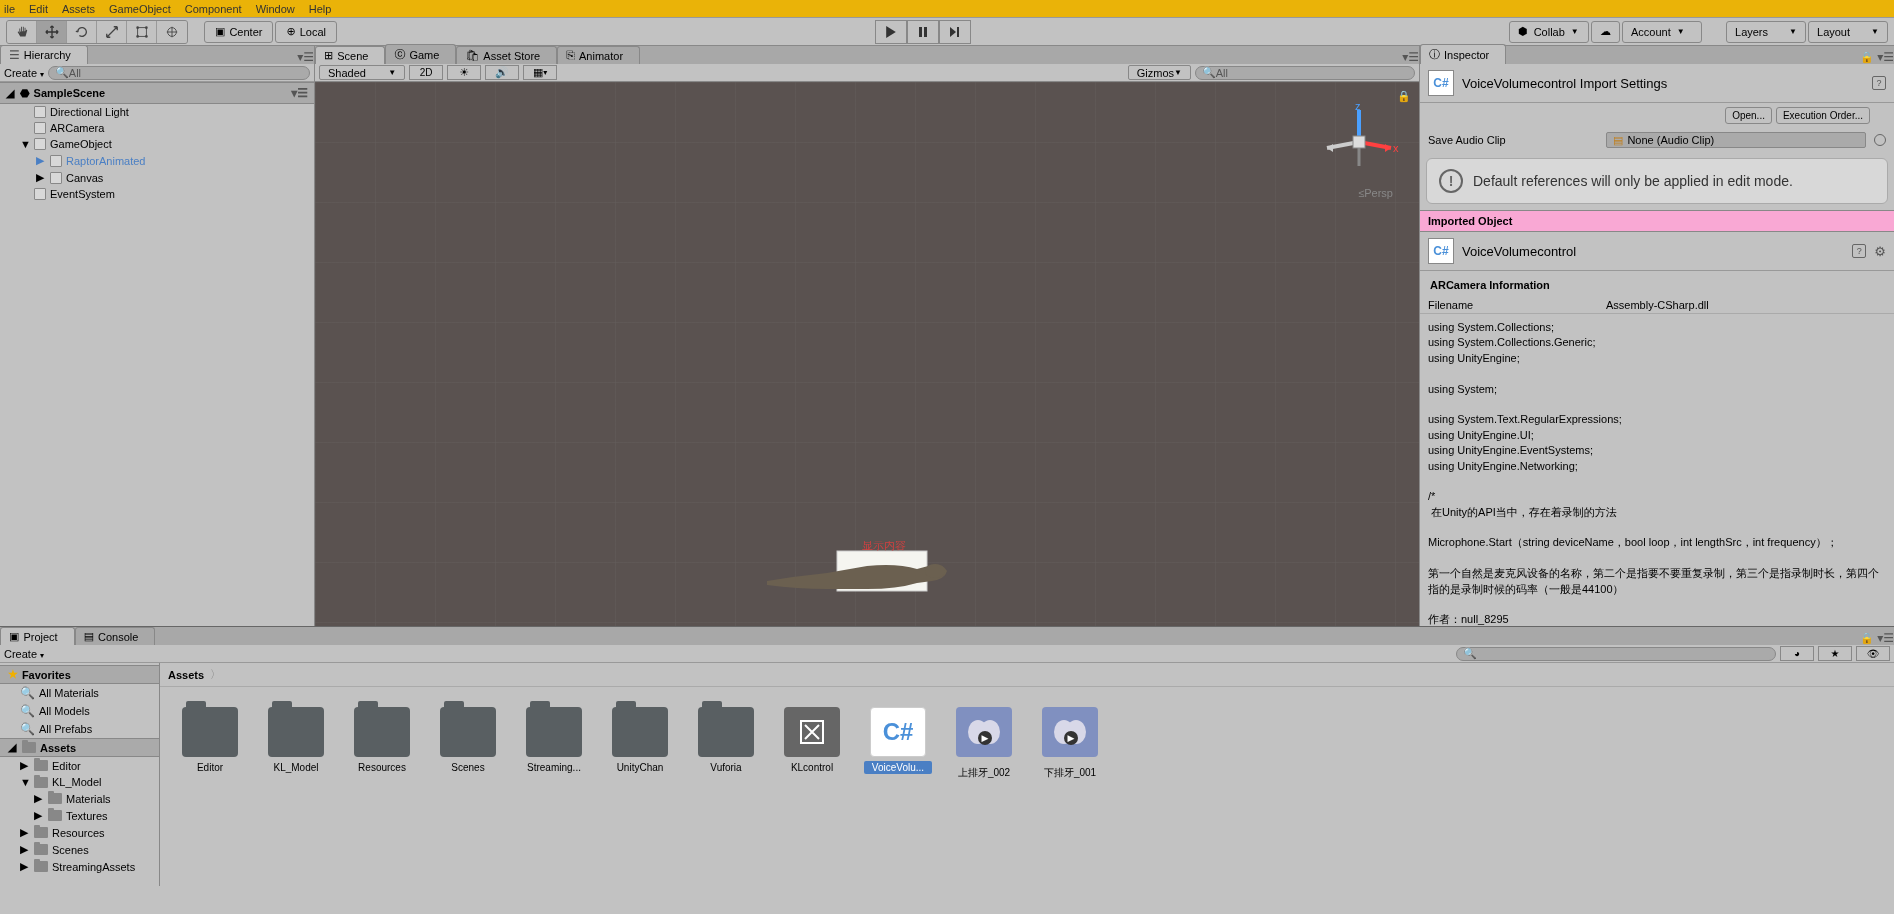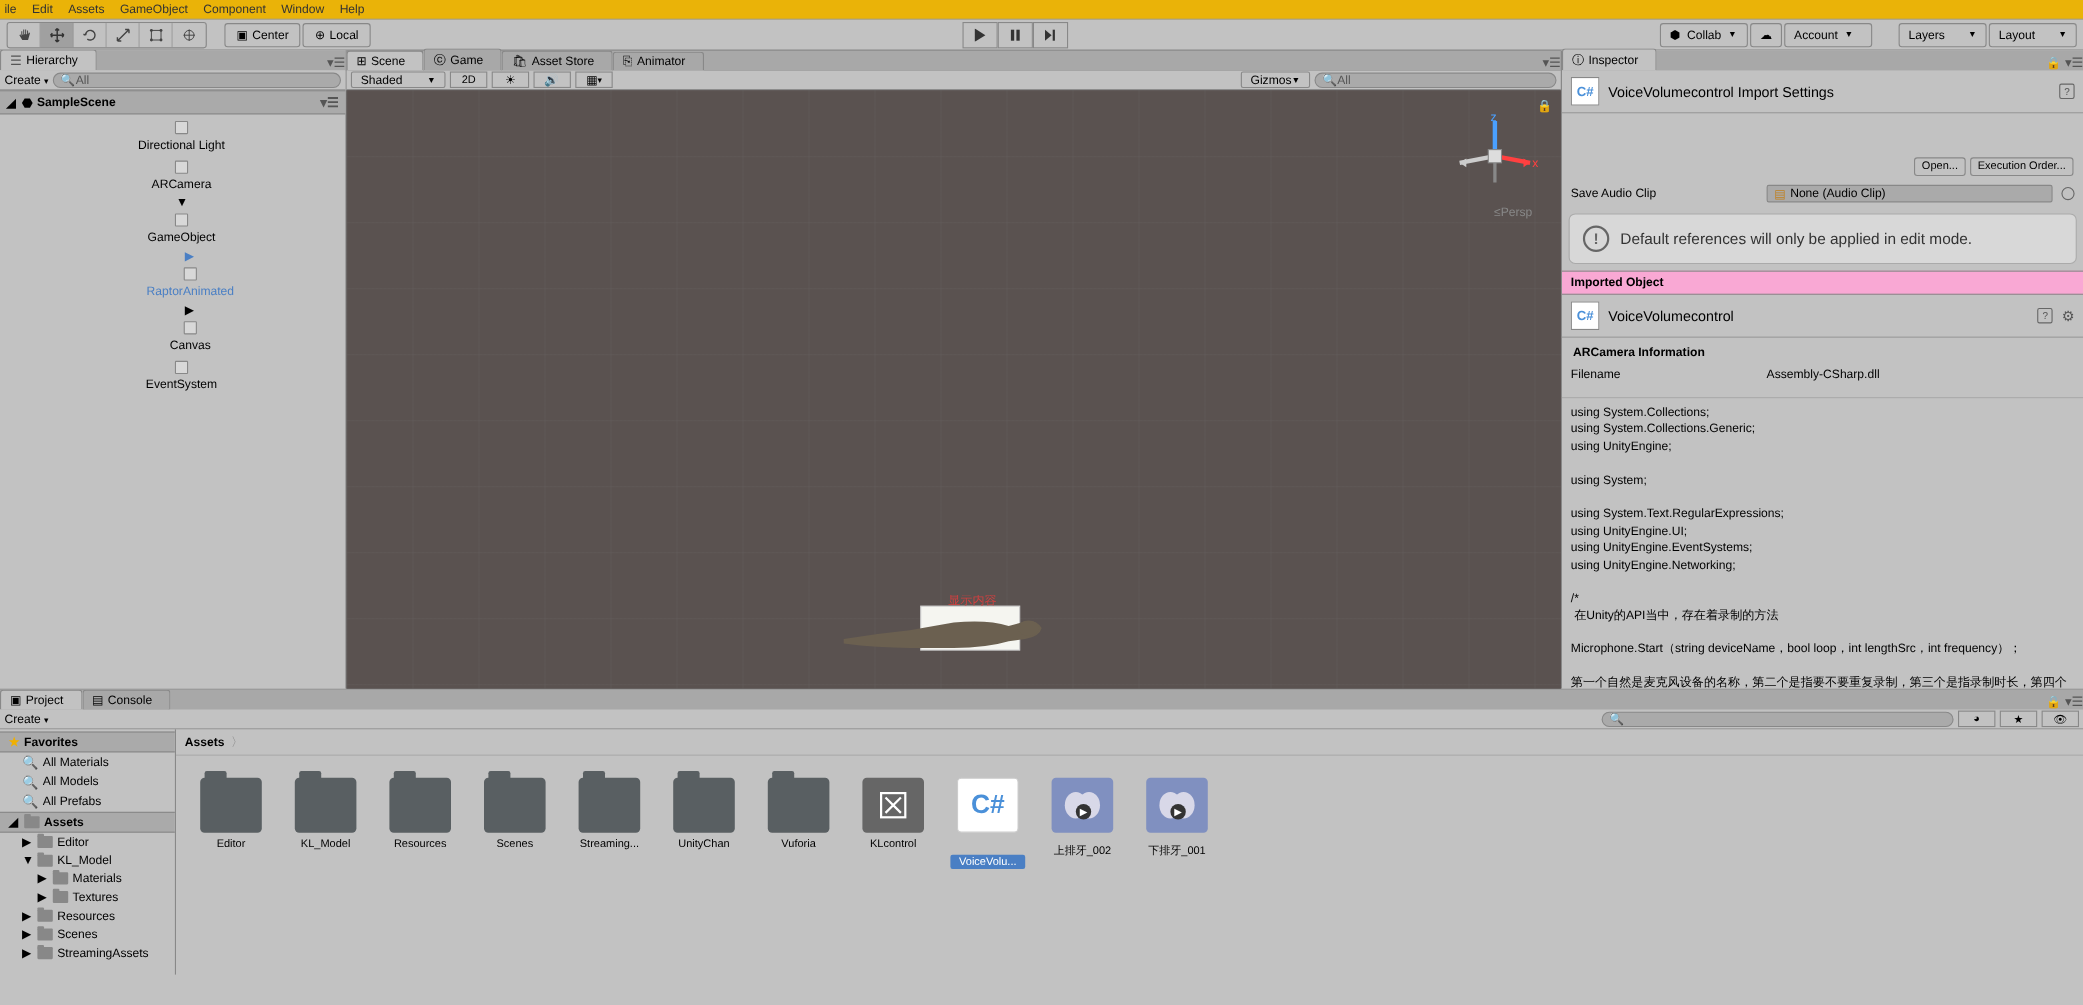--- a/index.html
+++ b/index.html
@@ -17,21 +17,21 @@
 .play-btn { width: 32px; height: 24px; background: #c2c2c2; border: 1px solid #888; display: flex; align-items: center; justify-content: center; }
 .dd-btn { padding: 2px 8px; background: #c2c2c2; border: 1px solid #888; border-radius: 3px; height: 22px; display: flex; align-items: center; gap: 6px; min-width: 80px; }
 .main { display: flex; height: 580px; }
 .hierarchy-panel { width: 315px; background: #c2c2c2; border-right: 1px solid #888; display: flex; flex-direction: column; }
 .panel-tab-row { height: 18px; background: #a8a8a8; display: flex; align-items: flex-end; }
 .panel-tab { background: #c2c2c2; padding: 2px 16px 2px 8px; border-radius: 3px 3px 0 0; display: flex; align-items: center; gap: 4px; font-size: 11px; border: 1px solid #888; border-bottom: none; }
 .panel-tab.inactive { background: #a8a8a8; }
 .panel-topbar { height: 18px; background: #c2c2c2; border-bottom: 1px solid #999; display: flex; align-items: center; padding: 0 4px; gap: 4px; }
 .search-field { flex: 1; height: 14px; background: #aaa; border: 1px solid #888; border-radius: 8px; padding: 0 6px; font-size: 9px; color: #555; display: flex; align-items: center; }
 .h-scene-header { background: #aaa; padding: 3px 6px; display: flex; align-items: center; gap: 4px; font-weight: bold; border-top: 1px solid #888; border-bottom: 1px solid #888; }
-.h-item { padding: 2px 4px 2px 20px; display: flex; align-items: center; gap: 4px; flex-direction: column; }
+.h-item { padding: 2px 4px 2px 20px; display: flex; align-items: center; gap: 4px; }
 .h-item.indent1 { padding-left: 36px; }
 .h-item.selected { color: #4a7fc4; }
 .cube-icon { width: 12px; height: 12px; background: #d8d8d8; border: 1px solid #888; border-radius: 1px; }
 .foldout { width: 10px; display: inline-block; }
 .center-panel { flex: 1; display: flex; flex-direction: column; background: #5a5a5a; }
 .center-tabs { height: 18px; background: #a8a8a8; display: flex; align-items: flex-end; gap: 0; }
 .scene-toolbar { height: 18px; background: #c2c2c2; display: flex; align-items: center; padding: 0 4px; gap: 4px; border-bottom: 1px solid #888; }
 .scene-dd { padding: 1px 8px; background: #c2c2c2; border: 1px solid #888; border-radius: 2px; height: 15px; display: flex; align-items: center; font-size: 10px; }
 .scene-icon-btn { width: 34px; height: 15px; background: #c2c2c2; border: 1px solid #888; display: flex; align-items: center; justify-content: center; font-size: 10px; }
 .viewport { flex: 1; background: #5a5250; position: relative; background-image: linear-gradient(rgba(120,120,120,0.15) 1px, transparent 1px), linear-gradient(90deg, rgba(120,120,120,0.15) 1px, transparent 1px); background-size: 60px 60px; }
@@ -68,25 +68,25 @@
 .breadcrumb { padding: 4px 8px; display: flex; align-items: center; gap: 6px; border-bottom: 1px solid #aaa; }
 .grid { flex: 1; display: flex; gap: 18px; padding: 20px 16px; align-items: flex-start; overflow: auto; }
 .asset { width: 68px; display: flex; flex-direction: column; align-items: center; gap: 4px; }
 .asset-icon { width: 56px; height: 50px; border-radius: 4px; display: flex; align-items: center; justify-content: center; font-size: 24px; color: #fff; }
 .asset-icon.folder { background: #595f62; position: relative; }
 .asset-icon.folder::before { content:''; position: absolute; top: -6px; left: 4px; width: 20px; height: 8px; background: #595f62; border-radius: 2px 2px 0 0; }
 .asset-icon.file { background: #666; color: #fff; }
 .asset-icon.cs { background: #fff; color: #4a90d9; font-weight: bold; border: 1px solid #ccc; }
 .asset-icon.mesh { background: #8090c0; }
 .asset-label { font-size: 10px; text-align: center; white-space: nowrap; overflow: hidden; text-overflow: ellipsis; width: 100%; padding: 1px 2px; border-radius: 2px; }
-.asset-label.selected { background: #4a7fc4; color: #fff; margin-top: 16px; }
+.asset-label.selected { background: #4a7fc4; color: #fff; }
 .btn-small { padding: 2px 6px; background: #c2c2c2; border: 1px solid #888; border-radius: 3px; font-size: 10px; }
 .tri { font-size: 8px; }
 .project-topbar { height: 18px; display: flex; align-items: center; padding: 0 4px; gap: 4px; border-bottom: 1px solid #999; }
-.insp-btns { display: flex; gap: 4px; justify-content: flex-end; padding: 4px 9px; margin-top: 36px; }
+.insp-btns { display: flex; gap: 4px; justify-content: flex-end; padding: 4px 24px; }
 .help-icn { width: 14px; height: 14px; border: 1px solid #666; border-radius: 2px; display: flex; align-items: center; justify-content: center; font-size: 9px; color: #555; }
 .gear-icn { font-size: 13px; color: #555; }
 .menu-icon { font-size: 12px; color: #555; }
 </style>
 </head>
 <body>
 
 <div class="menubar">
   <span>ile</span>
   <span>Edit</span>
@@ -350,21 +350,21 @@
       <span style="font-size:14px;color:#333">Default references will only be applied in edit mode.</span>
     </div>
     <div class="section-header">Imported Object</div>
     <div class="insp-header">
       <div class="cs-icon">C#</div>
       <div class="insp-title">VoiceVolumecontrol</div>
       <div class="help-icn">?</div>
       <span class="gear-icn">⚙</span>
     </div>
     <div style="padding:8px 10px 4px;font-weight:bold">ARCamera Information</div>
-    <div class="insp-row" style="border-bottom:1px solid #aaa;padding-bottom:14px">
+    <div class="insp-row" style="border-bottom:1px solid #aaa;padding-bottom:2px">
       <div class="insp-label">Filename</div>
       <div>Assembly-CSharp.dll</div>
     </div>
     <div class="code-section">using System.Collections;
 using System.Collections.Generic;
 using UnityEngine;
 
 using System;
 
 using System.Text.RegularExpressions;

